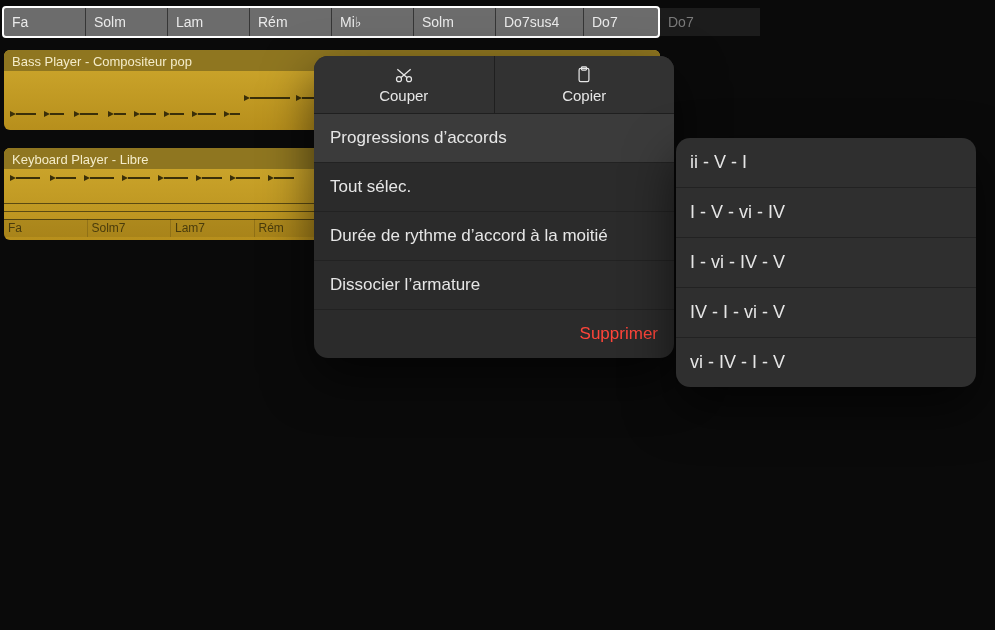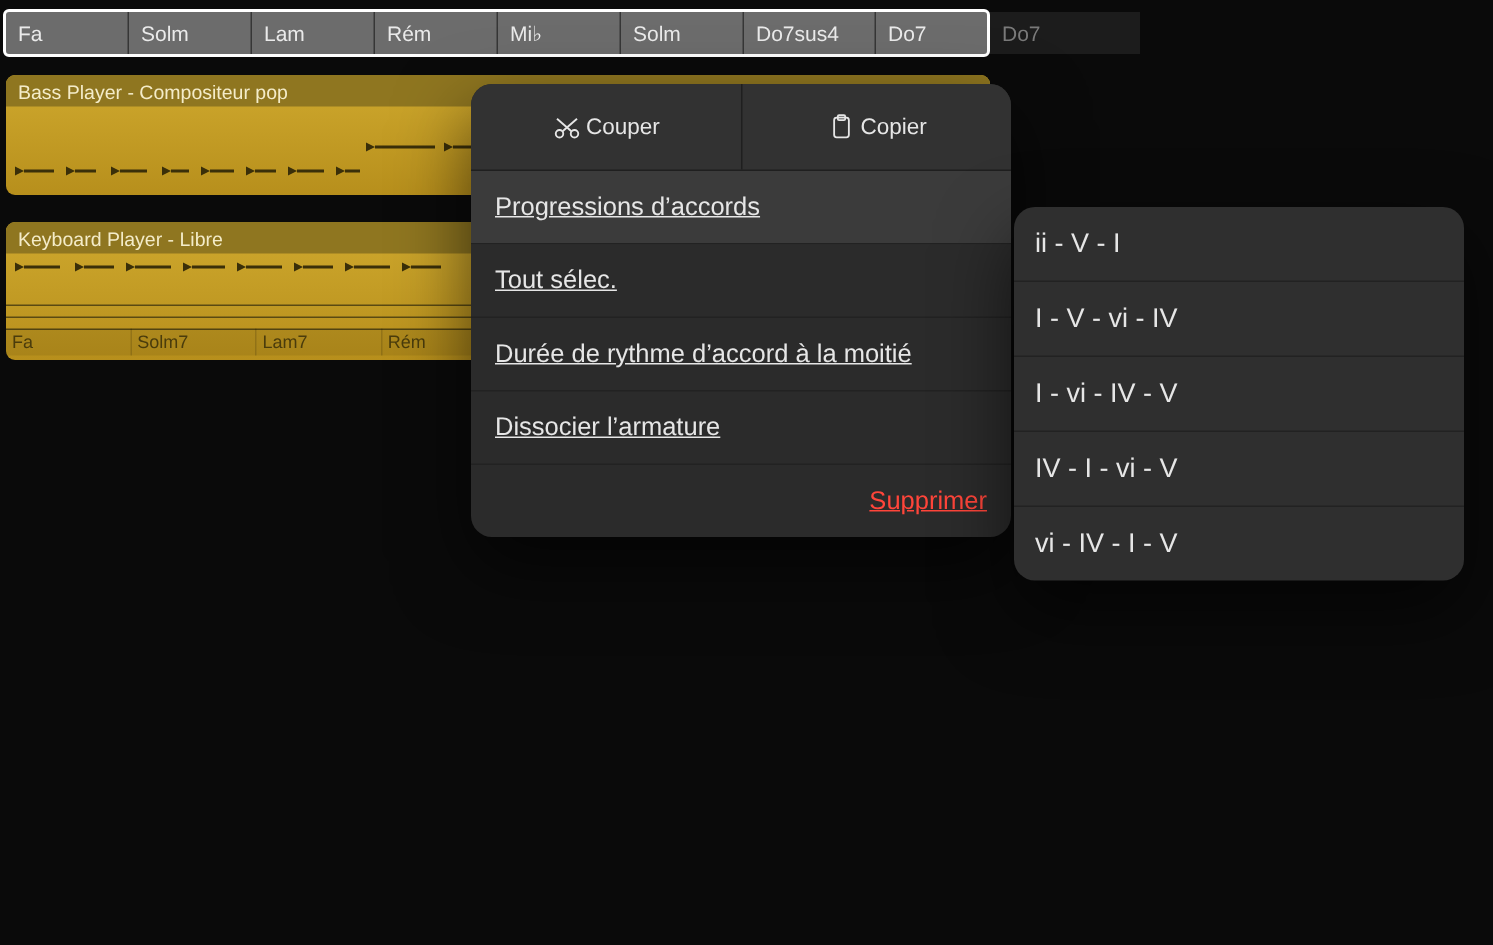--- a/index.html
+++ b/index.html
@@ -113,40 +113,39 @@
   }
   .menu-top {
     display: flex;
     height: 58px;
     background: #323232;
     border-bottom: 1px solid #1f1f1f;
   }
   .menu-top-btn {
     flex: 1;
     display: flex;
-    flex-direction: row;
+    flex-direction: column;
     align-items: center;
     justify-content: center;
     gap: 3px;
     font-size: 15px;
     color: #e6e6e6;
     border-right: 1px solid #1f1f1f;
     cursor: pointer;
   }
   .menu-top-btn:last-child { border-right: none; }
   .menu-top-btn svg { width: 20px; height: 18px; fill: none; stroke: #e6e6e6; stroke-width: 1.5; }
 
   .menu-item {
     padding: 14px 16px;
     font-size: 17px;
     color: #e6e6e6;
     border-bottom: 1px solid #222;
     cursor: pointer;
     position: relative;
-    text-decoration: underline;
   }
   .menu-item.highlight { background: #3b3b3b; }
   .menu-item.danger { color: #ff453a; }
   .menu-item:last-child { border-bottom: none; text-align: right; }
   .menu-item.has-sub::after {
     content: "";
     position: absolute;
     right: 14px;
     top: 50%;
     width: 8px; height: 8px;

